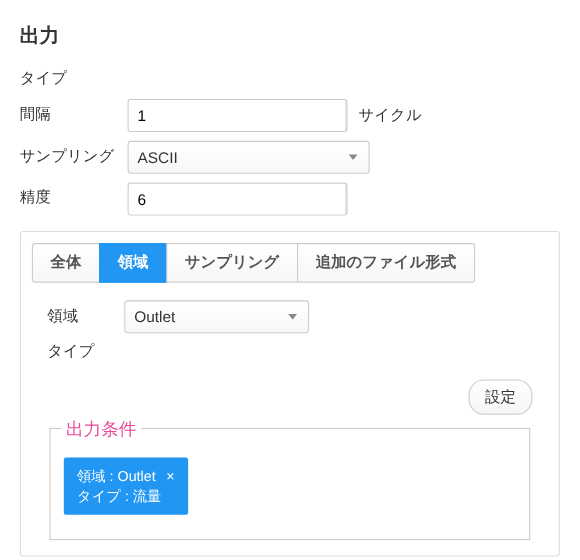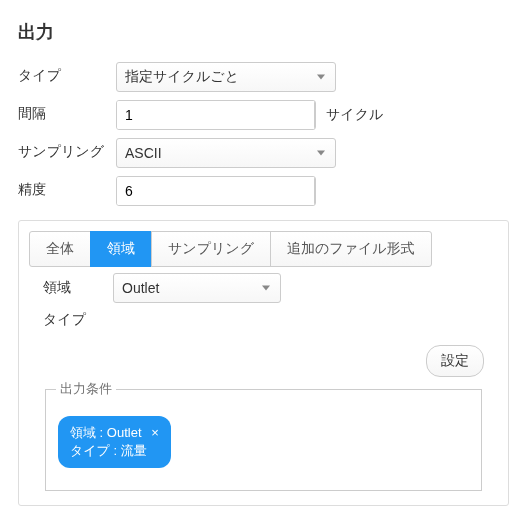--- a/index.html
+++ b/index.html
@@ -95,21 +95,22 @@
     margin-left: 10px;
   }
   .panel {
     border: 1px solid #ddd;
     border-radius: 3px;
     margin-top: 14px;
     padding: 10px 10px 14px 10px;
   }
   .tabs {
     display: flex;
-    margin-bottom: 6px;
+    margin-bottom: 16px;
+    font-weight: bold;
   }
   .tab {
     padding: 8px 16px;
     border: 1px solid #ccc;
     background: linear-gradient(#fff, #f6f6f6);
     cursor: pointer;
     margin-right: -1px;
     color: #555;
   }
   .tab:first-child { border-top-left-radius: 3px; border-bottom-left-radius: 3px; }
@@ -146,49 +147,45 @@
     border: 1px solid #ccc;
     margin: 0 16px;
     padding: 26px 12px 22px 12px;
   }
   .legend {
     position: absolute;
     top: -10px;
     left: 10px;
     background: #fff;
     padding: 0 4px;
-    font-size: 13px;
-    color: #737373;
+    font-size: 16px;
+    color: #ec4899;
   }
   .chip {
     display: inline-block;
     background: #2196f3;
     color: #fff;
     padding: 8px 12px;
     font-size: 13px;
     line-height: 1.4;
-    border-radius: 12px;
+    border-radius: 2px;
   }
   .chip .x {
     margin-left: 6px;
     cursor: pointer;
     font-family: sans-serif;
   }
 </style>
 </head>
 <body>
 
 <h2>出力</h2>
 
 <div class="row">
   <div class="row-label">タイプ</div>
-  <div class="select sel-w220">
-    <span>指定サイクルごと</span>
-    <span class="caret"></span>
-  </div>
 </div>
 
 <div class="row">
   <div class="row-label">間隔</div>
   <div class="spinner">
     <input value="1" style="">
     <div class="spin-btns">
       <div class="spin-btn">
           <span class="arrow-up"></span>
         </div>

